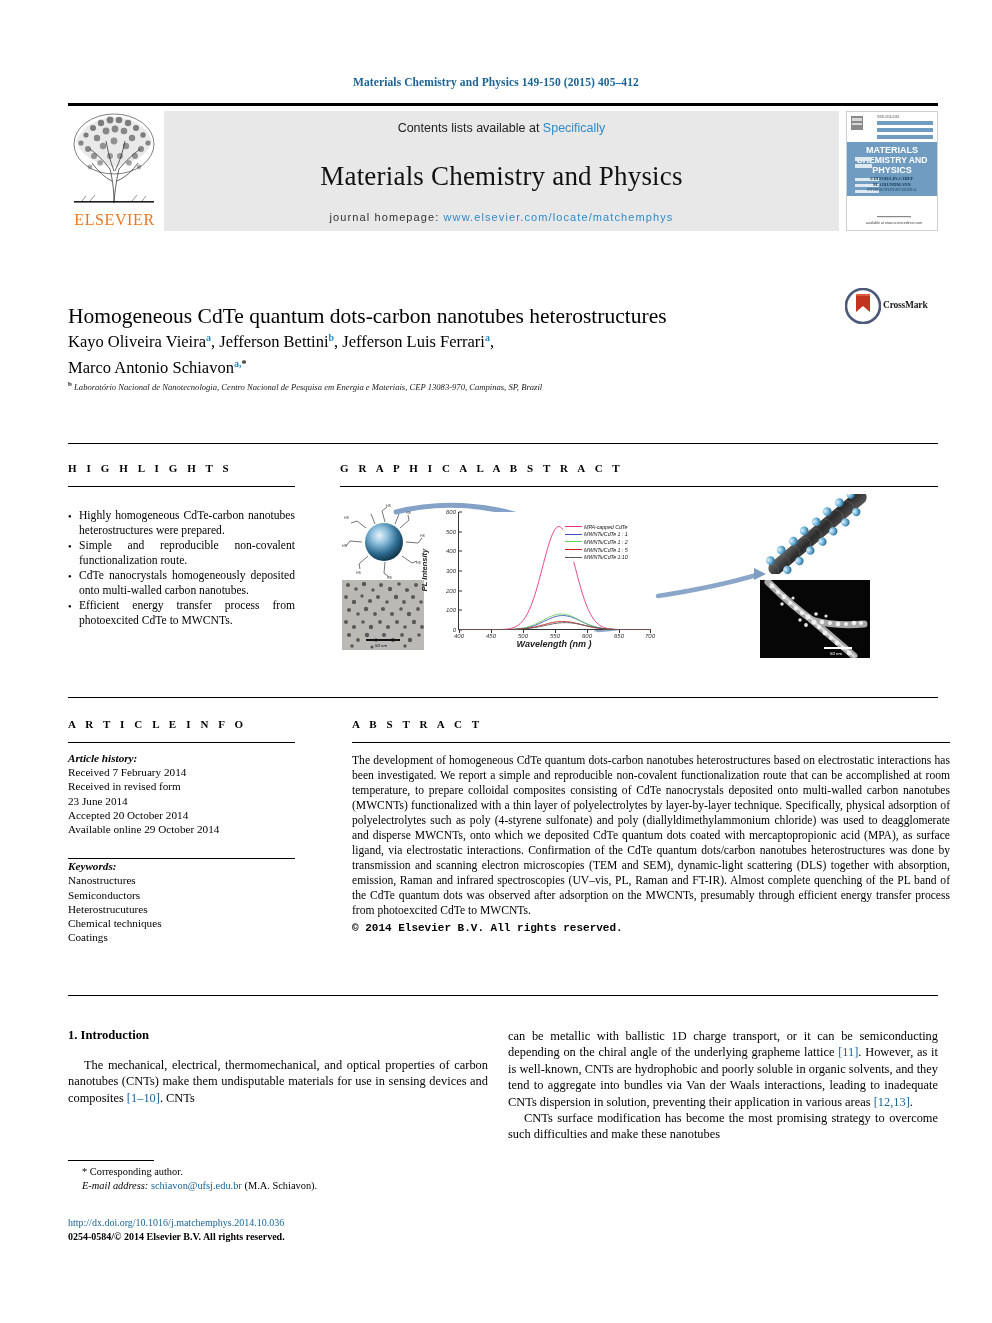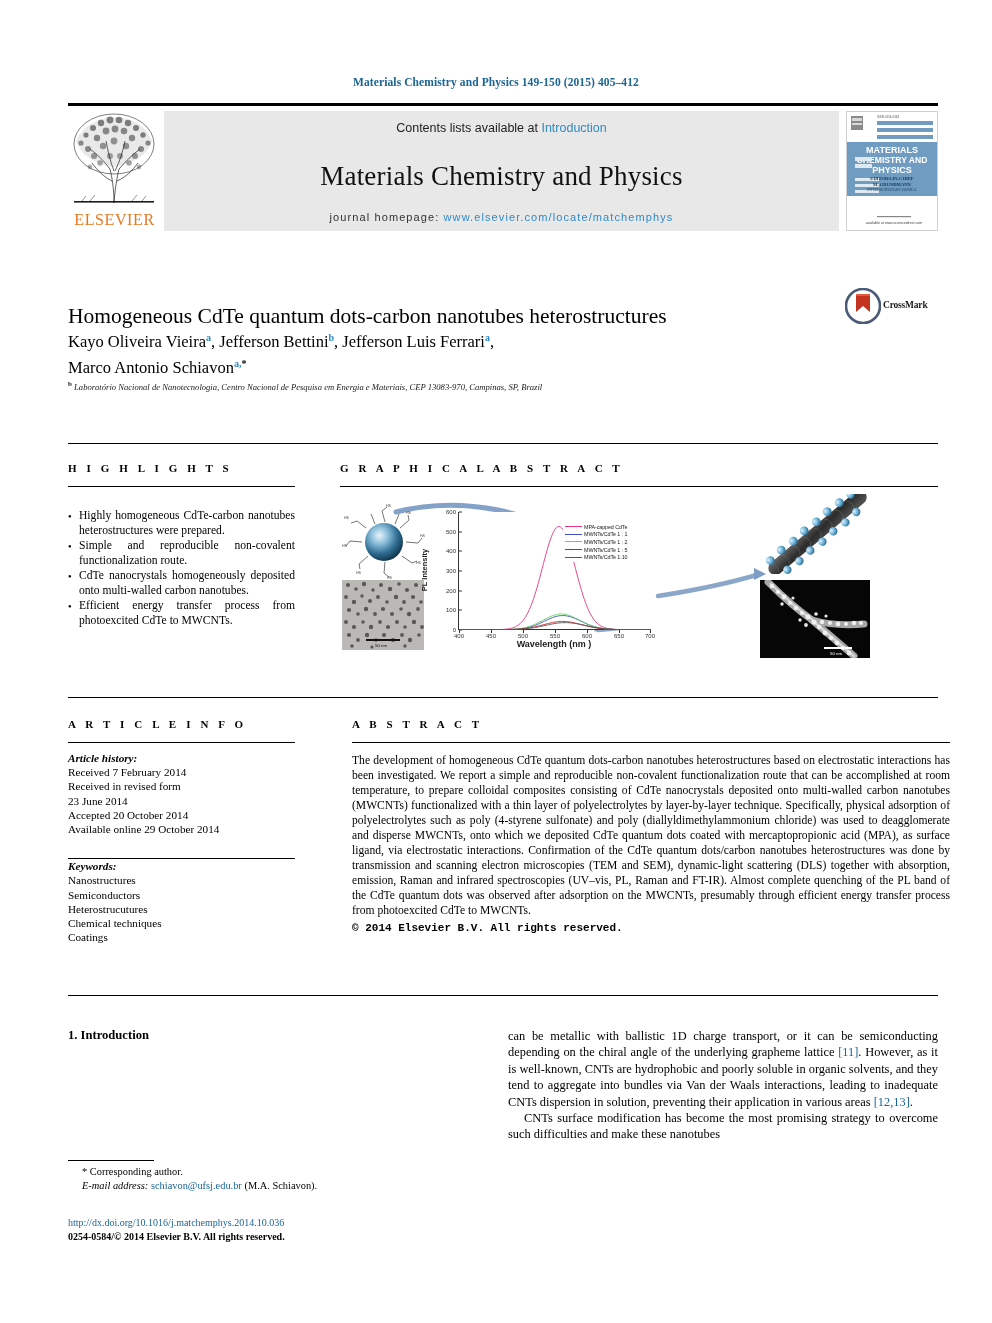--- a/index.html
+++ b/index.html
@@ -121,21 +121,21 @@
     text-align: justify; margin-bottom: 1px;
   }
   .hl-list li::before {
     content: "\25CF"; position: absolute; left: 0; top: 0;
     font-size: 6px; line-height: 15px;
   }
 
   
   .ga-figure {
     position: absolute; left: 340px; top: 488px; width: 598px; height: 188px;
-    background: #fff; overflow: hidden;
+    background: #fff; overflow: hidden; font-style: italic;
   }
 
   
   .chart-wrap { position: absolute; left: 86px; top: 18px; width: 232px; height: 152px; }
   .plot {
     position: absolute; left: 32px; top: 6px; width: 192px; height: 118px;
     border-left: 1px solid #333; border-bottom: 1px solid #333;
     background: #fff;
   }
   .plot-frame {
@@ -305,21 +305,21 @@
                 <path d="M62 90 l5 -6"></path>
                 <path d="M72 90 l4 -5"></path>
             </g>
           </g>
         </svg>
         <div class="elsevier-word">ELSEVIER</div>
       </div>
 
       <div class="mast-center">
         <div class="contents-line">
-          <span>Contents lists available at </span><span class="sd">Introduction</span>
+          <span>Contents lists available at </span><span class="sd">Specifically</span>
         </div>
         <div class="journal-name">Materials Chemistry and Physics</div>
         <div class="homepage-line">
           <span>journal homepage: </span><span class="url">www.elsevier.com/locate/matchemphys</span>
         </div>
       </div>
 
       <div class="cover-box">
         <svg width="90" height="118" viewBox="0 0 90 118">
           <rect x="0" y="0" width="90" height="118" fill="#ffffff"></rect>
@@ -721,20 +721,21 @@
     <div class="sect-head">A B S T R A C T</div>
     <div class="thin-rule" style="margin-top:12px;"></div>
     <div class="abstract-body" style="margin-top:10px;">The development of homogeneous CdTe quantum dots-carbon nanotubes heterostructures based on electrostatic interactions has been investigated. We report a simple and reproducible non-covalent functionalization route that can be accomplished at room temperature, to prepare colloidal composites consisting of CdTe nanocrystals deposited onto multi-walled carbon nanotubes (MWCNTs) functionalized with a thin layer of polyelectrolytes by layer-by-layer technique. Specifically, physical adsorption of polyelectrolytes such as poly (4-styrene sulfonate) and poly (diallyldimethylammonium chloride) was used to deagglomerate and disperse MWCNTs, onto which we deposited CdTe quantum dots coated with mercaptopropionic acid (MPA), as surface ligand, via electrostatic interactions. Confirmation of the CdTe quantum dots/carbon nanotubes heterostructures was done by transmission and scanning electron microscopies (TEM and SEM), dynamic-light scattering (DLS) together with absorption, emission, Raman and infrared spectroscopies (UV–vis, PL, Raman and FT-IR). Almost complete quenching of the PL band of the CdTe quantum dots was observed after adsorption on the MWCNTs, presumably through efficient energy transfer process from photoexcited CdTe to MWCNTs.</div>
     <div class="copyright">© 2014 Elsevier B.V. All rights reserved.</div>
   </div>
 
   <div class="rule-top" style="left:68px; top:995px; width:870px;"></div>
 
   <div class="body-col-left">
     <div class="sec-title">1.  Introduction</div>
+    <p class="para"><span>The mechanical, electrical, thermomechanical, and optical properties of carbon nanotubes (CNTs) make them undisputable materials for use in sensing devices and composites </span><span class="ref">[1–10]</span><span>. CNTs</span></p>
   </div>
 
   <div class="body-col-right">
     <p class="para noindent"><span>can be metallic with ballistic 1D charge transport, or it can be semiconducting depending on the chiral angle of the underlying grapheme lattice </span><span class="ref">[11]</span><span>. However, as it is well-known, CNTs are hydrophobic and poorly soluble in organic solvents, and they tend to aggregate into bundles via Van der Waals interactions, leading to inadequate CNTs dispersion in solution, preventing their application in various areas </span><span class="ref">[12,13]</span><span>.</span></p>
     <p class="para">CNTs surface modification has become the most promising strategy to overcome such difficulties and make these nanotubes</p>
   </div>
 
   <div class="foot-rule"></div>
   <div class="footnote">
     <div class="ind"><span>*</span> <span>Corresponding author.</span></div>

